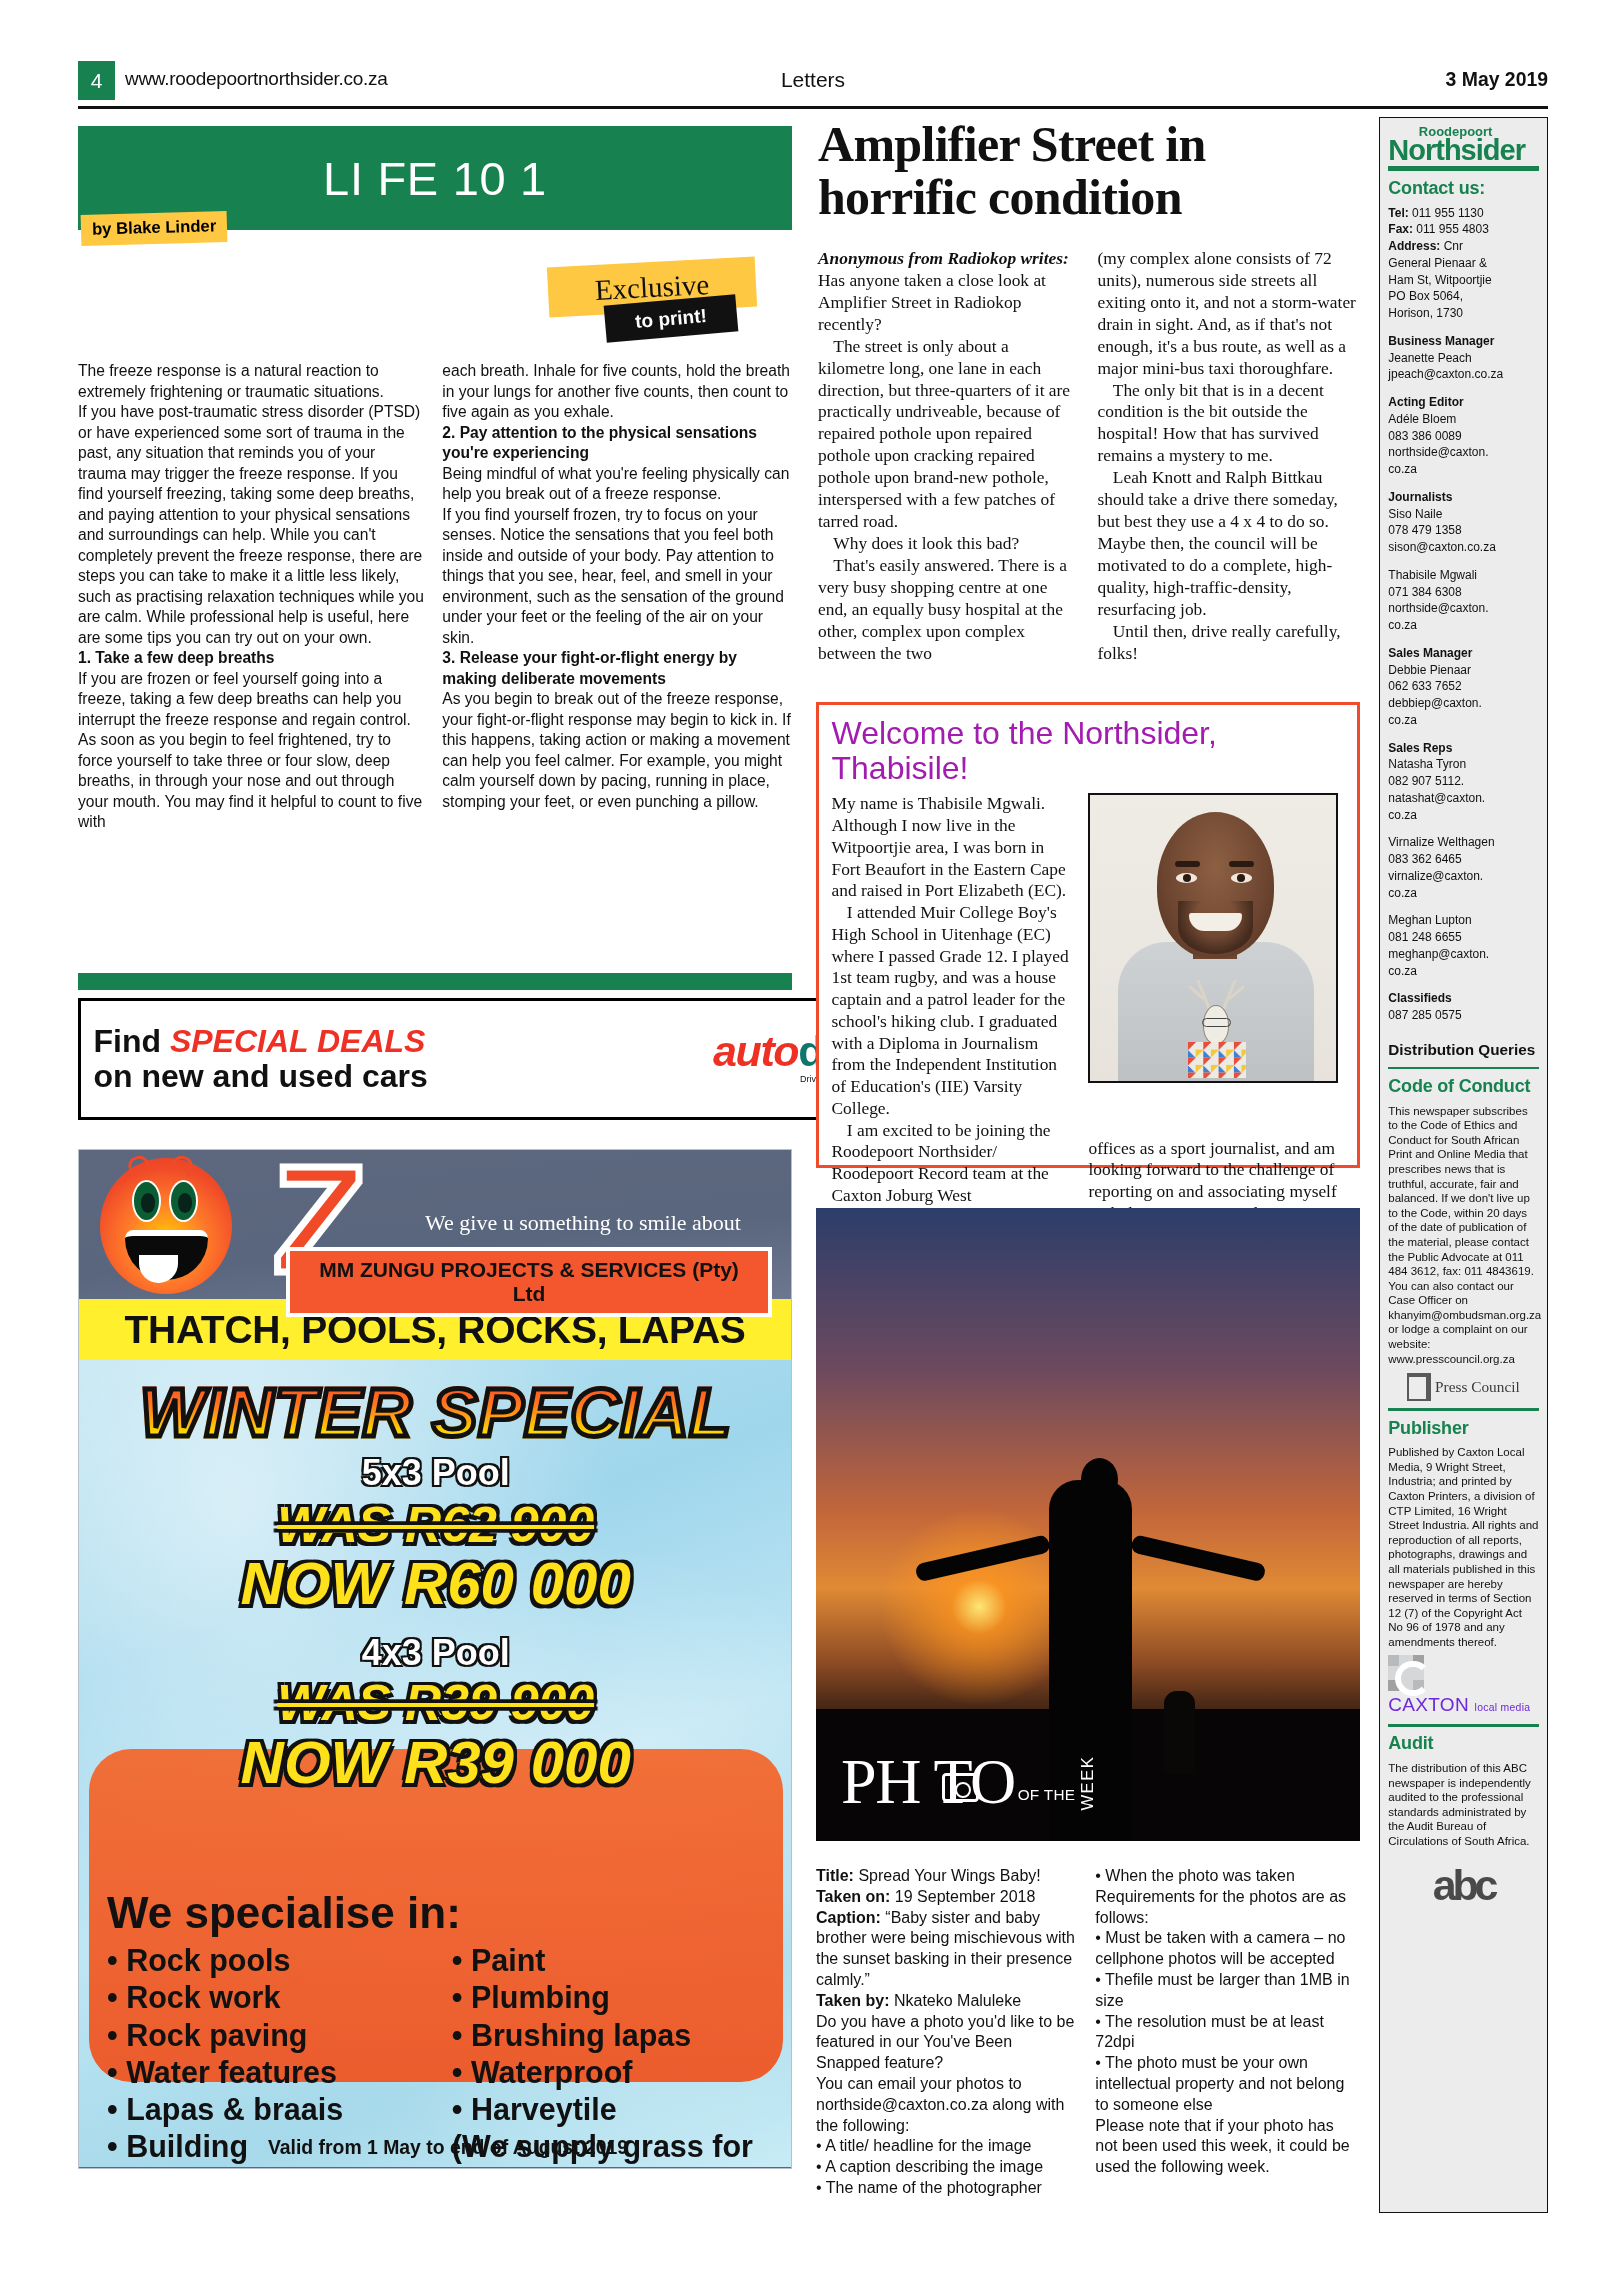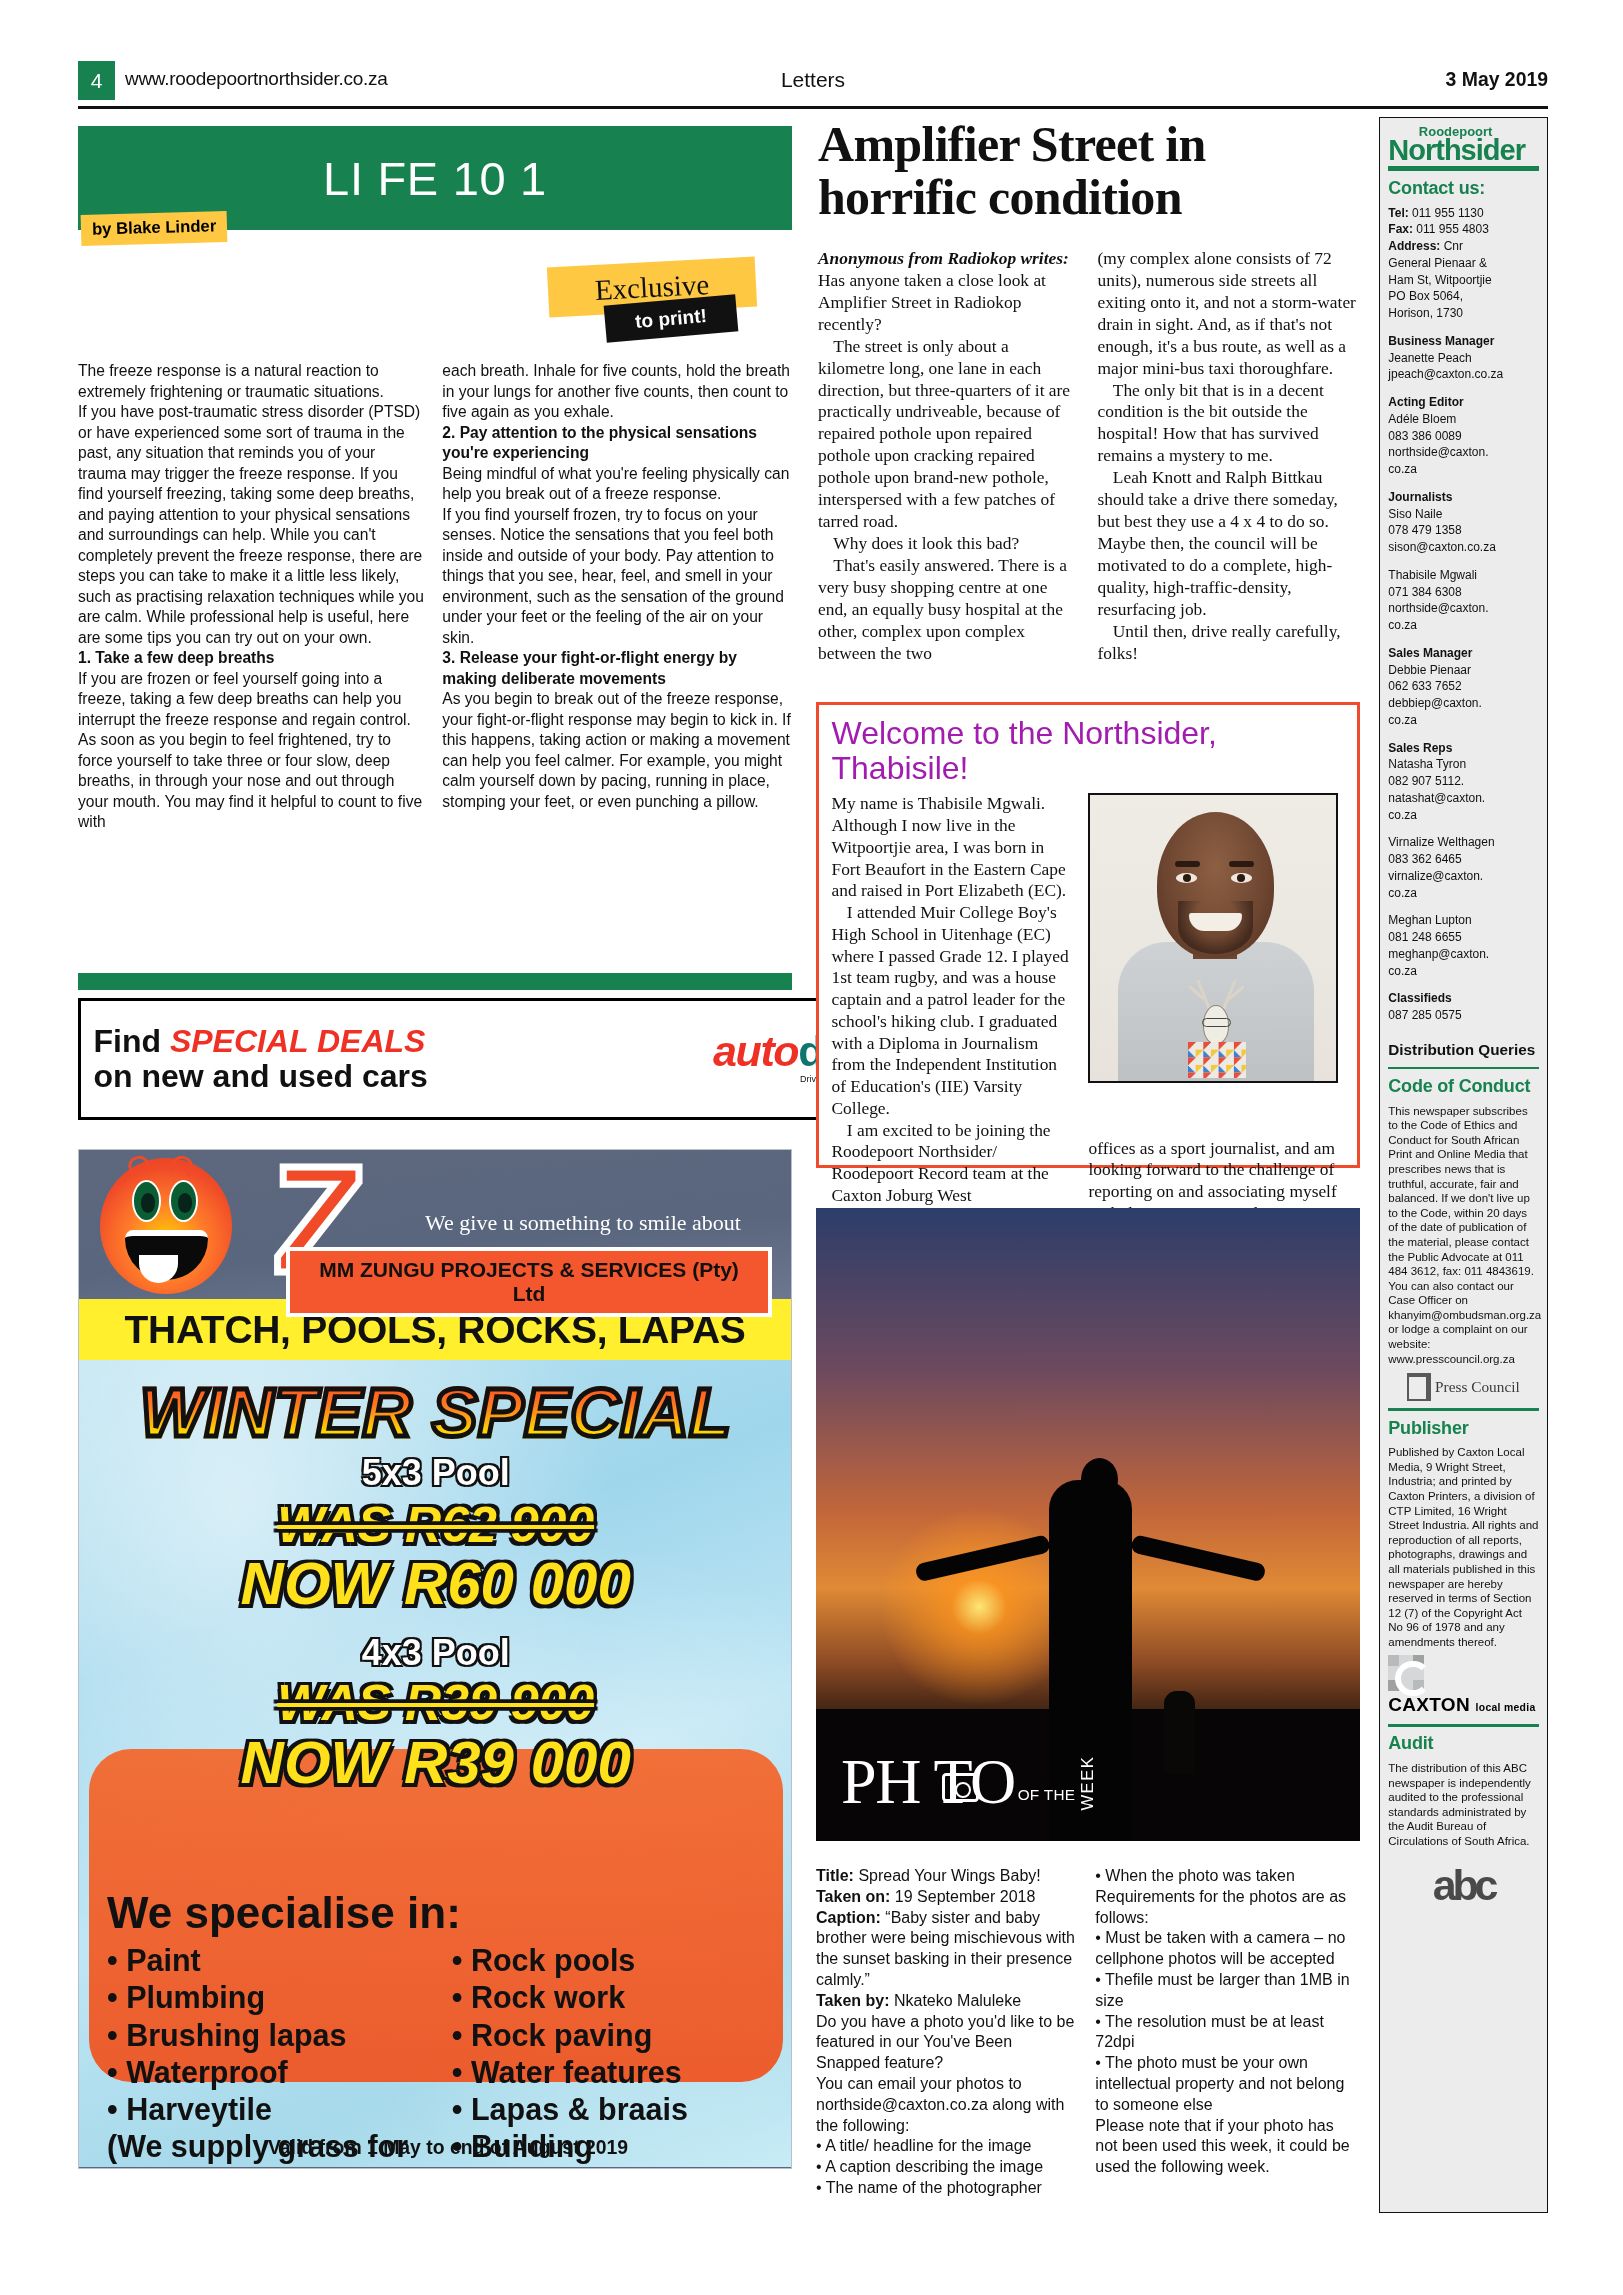--- a/index.html
+++ b/index.html
@@ -312,21 +312,21 @@
   .press-txt { font-family:"Liberation Serif", serif; font-size: 15.3px; color:#3b3b3b; line-height:1.02; }
   .caxton-logo { margin: 5.6px 0 1.4px 0; }
   .cax-mark { width:36px; height:36px; position:relative; margin-bottom:1.4px;
      background:
        linear-gradient(#b9babc,#b9babc) 0 0/11px 11px no-repeat,
        linear-gradient(#9fa1a3,#9fa1a3) 25px 0/11px 11px no-repeat,
        linear-gradient(#9fa1a3,#9fa1a3) 0 25px/11px 11px no-repeat,
        linear-gradient(#b9babc,#b9babc) 25px 25px/11px 11px no-repeat,
        #d6d7d8; }
   .cax-mark:after{content:"";position:absolute;left:7px;top:5.6px;width:23.6px;height:23.6px;border:6.2px solid #fff;border-radius:50%;border-right-color:transparent;}
-  .cax-word { font-size: 19px; color:#000000; letter-spacing:0.3px;font-weight:bold; }
+  .cax-word { font-size: 19px; color:#6d28d9; letter-spacing:0.3px; }
   .cax-word small { font-size: 10.4px; }
   .abc-logo { text-align:center; margin-top: 9.7px; font-size: 43px; font-weight:700; color:#4a4a4a; font-family:"Liberation Sans",sans-serif; letter-spacing:-4.2px;}
 </style>
 </head>
 <body>
 
 <div class="page">
 
   <div class="topbar">
     <div class="pagenum">4</div>
@@ -406,36 +406,36 @@
       <div class="price-line price-was" style="top:136px">WAS R62 900</div>
       <div class="price-line price-now" style="top:189px">NOW R60 000</div>
       <div class="pool-line" style="top:272px">4x3 Pool</div>
       <div class="price-line price-was" style="top:314px">WAS R39 900</div>
       <div class="price-line price-now" style="top:368px">NOW R39 000</div>
 
       <div class="spec-wrap">
         <div class="spec-title">We specialise in:</div>
         <div class="spec-cols">
           <ul class="spec-col">
+            <li>Rock pools</li>
+            <li>Rock work</li>
+            <li>Rock paving</li>
+            <li>Water features</li>
+            <li>Lapas &amp; braais</li>
+            <li>Building</li>
+            <li>Plaster</li>
+          </ul>
+          <ul class="spec-col">
             <li>Paint</li>
             <li>Plumbing</li>
             <li>Brushing lapas</li>
             <li>Waterproof</li>
             <li>Harveytile</li>
             <li class="nodot">(We supply grass for</li>
             <li class="nodot">your grass roof)</li>
-          </ul>
-          <ul class="spec-col">
-            <li>Rock pools</li>
-            <li>Rock work</li>
-            <li>Rock paving</li>
-            <li>Water features</li>
-            <li>Lapas &amp; braais</li>
-            <li>Building</li>
-            <li>Plaster</li>
           </ul>
         </div>
       </div>
       <div class="valid-line">Valid from 1 May to end of August 2019</div>
     </div>
 
     <div class="moss-bar">
       
     </div>
   </div>

